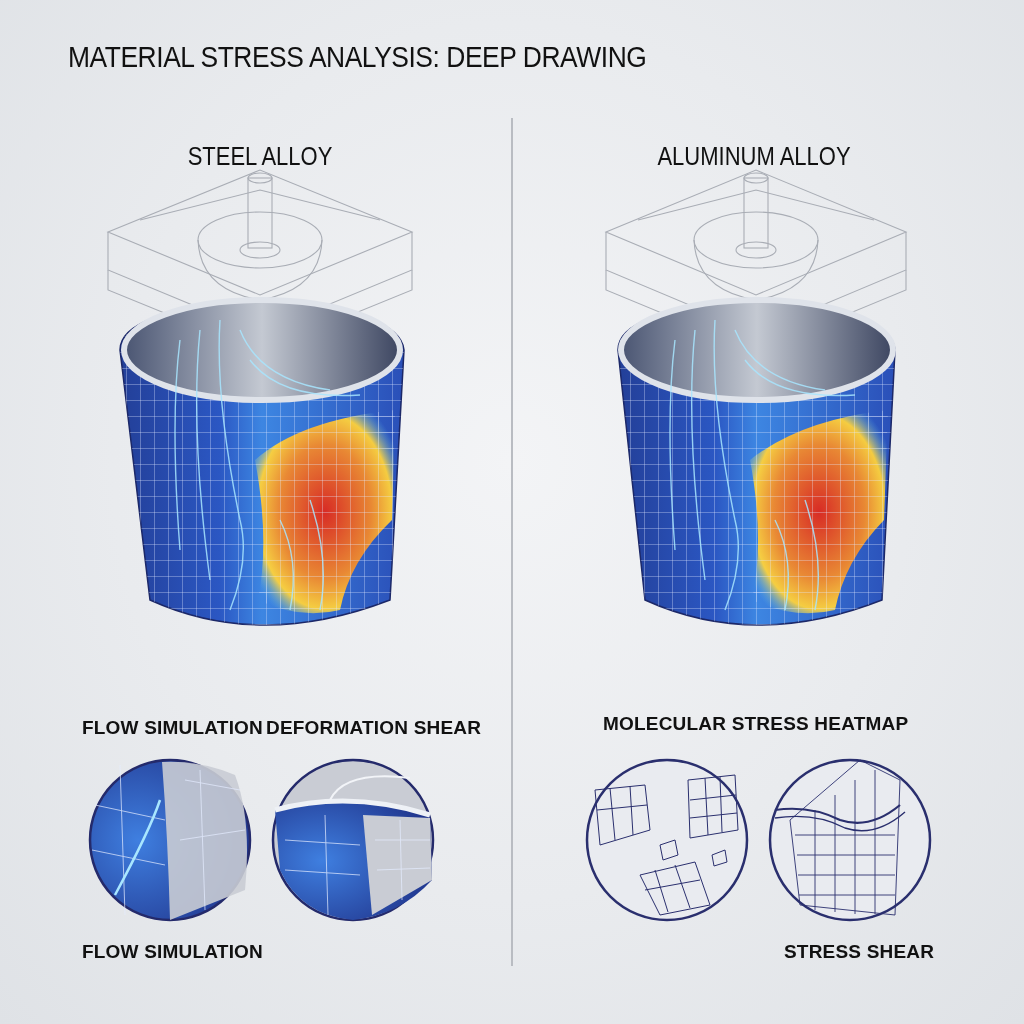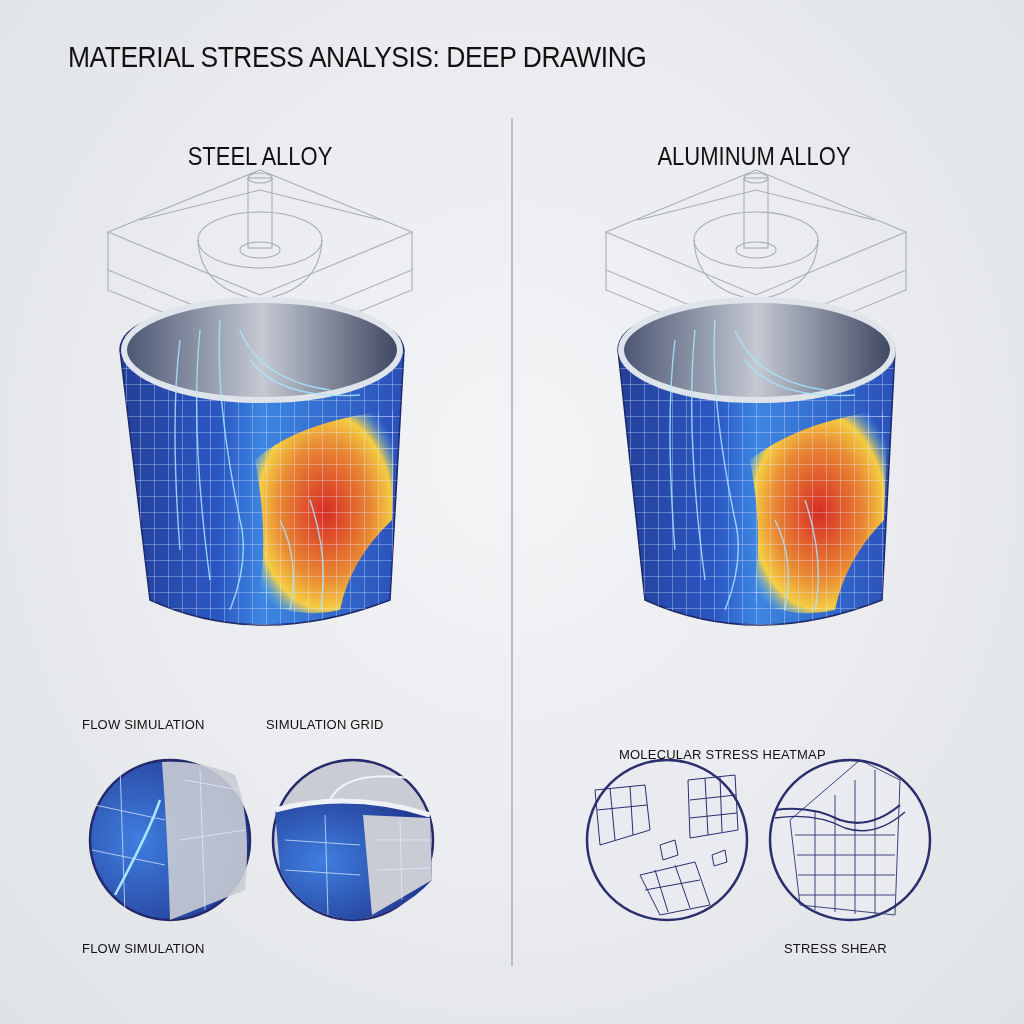--- a/index.html
+++ b/index.html
@@ -12,21 +12,21 @@
   .abs { position: absolute; }
   .title {
     left: 68px; top: 40px; font-size: 30px; letter-spacing: -0.5px;
     transform: scaleX(0.88); transform-origin: left top; white-space: nowrap;
   }
   .panel-title {
     top: 142px; font-size: 25px; white-space: nowrap;
     transform: scaleX(0.88); transform-origin: center top;
   }
   .divider { left: 511px; top: 118px; width: 1.5px; height: 848px; background: #b9bcc2; }
-  .label { font-size: 13px; white-space: nowrap; letter-spacing: 0.2px; }
+  .label { font-size: 19px; white-space: nowrap; letter-spacing: 0.2px; font-weight: bold; }
   svg { position: absolute; overflow: visible; }
 </style>
 </head>
 <body>
 
 <div class="abs title">MATERIAL STRESS ANALYSIS: DEEP DRAWING</div>
 <div class="abs divider"></div>
 
 <div class="abs panel-title" style="left:160px; width:200px; text-align:center;">STEEL ALLOY</div>
 
@@ -172,18 +172,18 @@
         <path d="M835 795 L835 912"></path>
         <path d="M855 780 L855 914"></path>
         <path d="M875 770 L875 914"></path>
     </g>
     <path d="M775 810 Q810 805 840 820 Q870 830 900 805" stroke-width="2.2"></path>
     <path d="M775 818 Q815 812 845 828 Q875 838 905 812" stroke-width="1.4"></path>
   </g>
 </svg>
 
 <div class="abs label" style="left:82px; top:717px;">FLOW SIMULATION</div>
-<div class="abs label" style="left:266px; top:717px;">SIMULATION GRID</div>
+<div class="abs label" style="left:266px; top:717px;">DEFORMATION SHEAR</div>
 <div class="abs label" style="left:82px; top:941px;">FLOW SIMULATION</div>
 
 <div class="abs panel-title" style="left:614px; width:280px; text-align:center;">ALUMINUM ALLOY</div>
-<div class="abs label" style="left:603px; top:747px;margin-left:16px;">MOLECULAR STRESS HEATMAP</div>
+<div class="abs label" style="left:603px; top:713px;">MOLECULAR STRESS HEATMAP</div>
 <div class="abs label" style="left:784px; top:941px;">STRESS SHEAR</div>
 
 </body></html>

